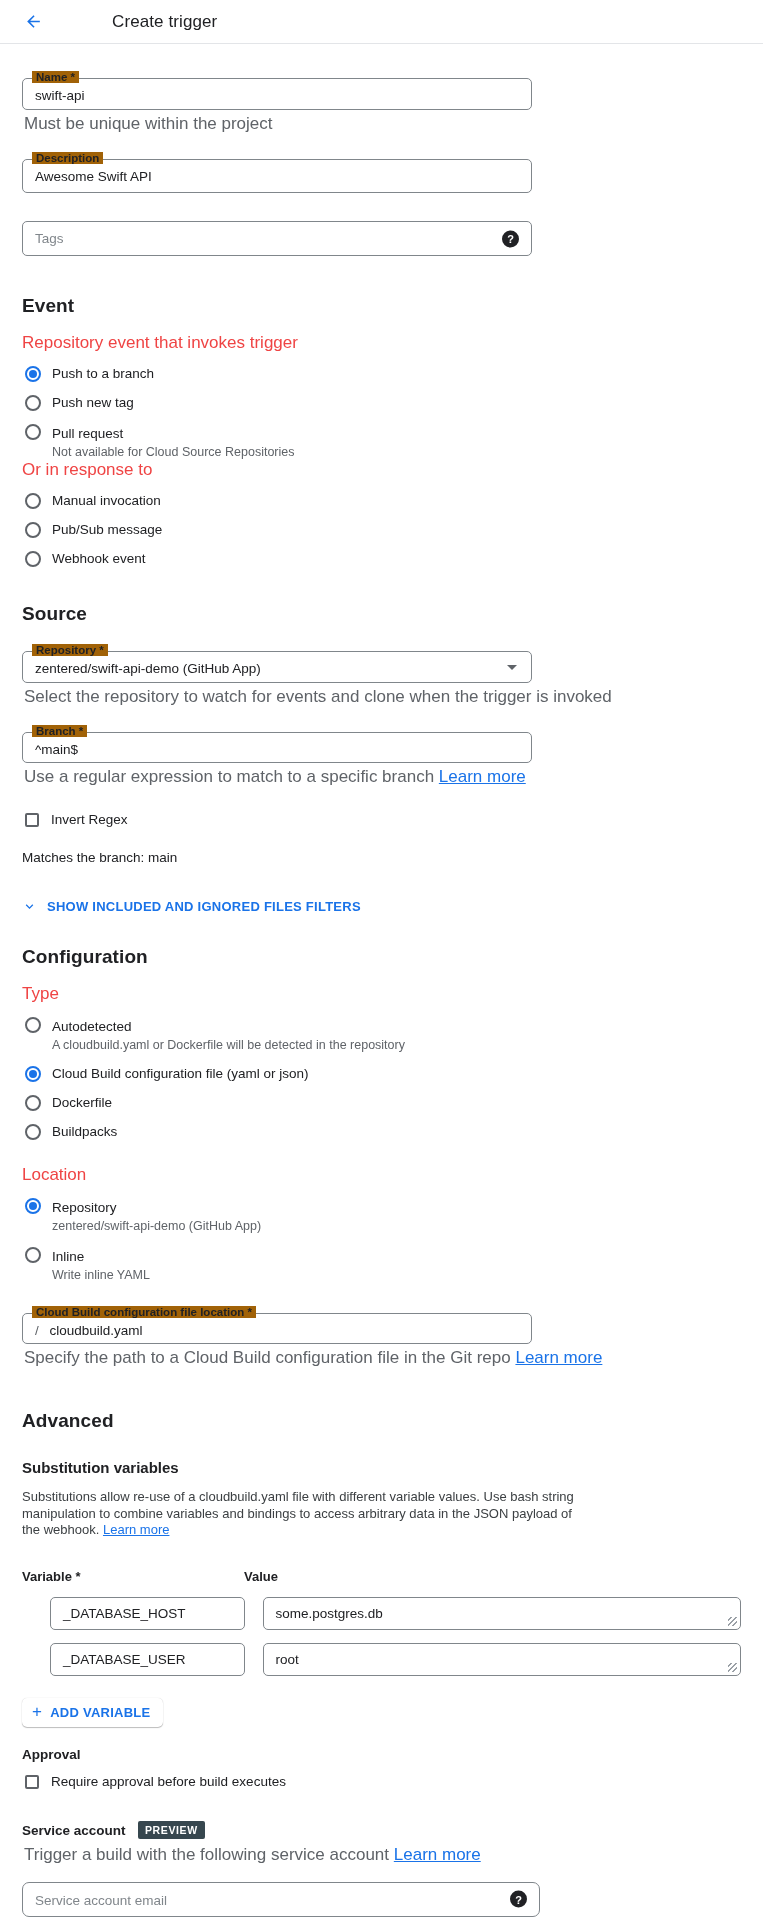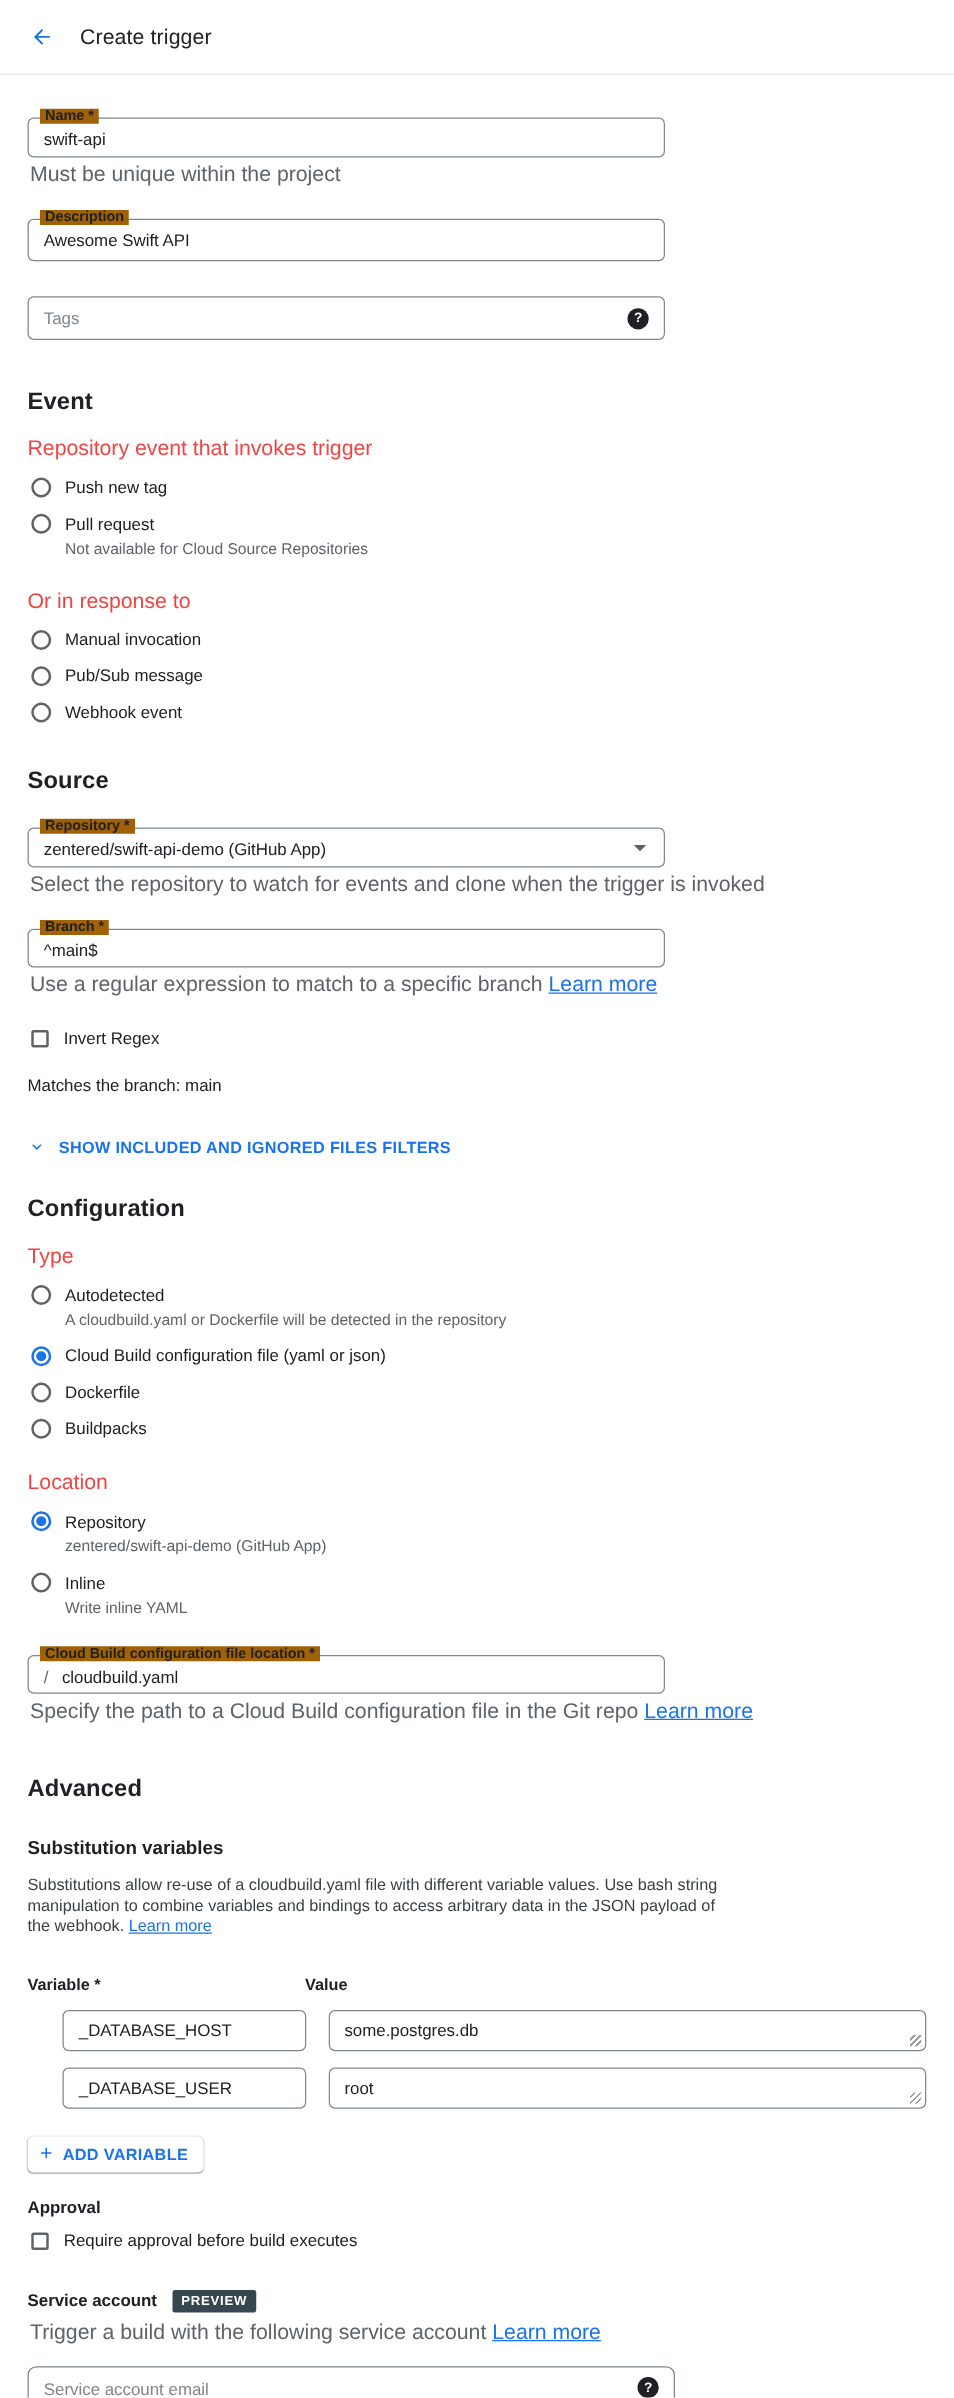--- a/index.html
+++ b/index.html
@@ -4,22 +4,22 @@
 <style>
   * { margin:0; padding:0; box-sizing:border-box; }
   html,body { background:#fff; }
   body {
     width:763px; height:1918px; position:relative;
     font-family:"Liberation Sans", sans-serif;
     color:#202124; overflow:hidden;
   }
   
   .app-header {
-    height:60px; display:flex; align-items:center;
-    border-bottom:1px solid #e3e5e8; padding:0 20px;
+    height:44px; display:flex; align-items:center;
+    border-bottom:1px solid #e3e5e8; padding:0 20px;gap:48px;
   }
   .back-btn { width:26px; height:26px; display:flex; align-items:center; justify-content:center; cursor:pointer; }
   .page-title { font-size:17px; font-weight:500; margin-left:18px; letter-spacing:.1px; }
 
   .content { padding:0 22px; }
 
   
   .field { position:relative; width:510px; border:1px solid #80868b; border-radius:5px; background:#fff; }
   .field .flabel {
     position:absolute; top:-8px; left:9px; background:#a16207; padding:0 4px;
@@ -134,32 +134,36 @@
     <div class="help-circle">
         <span>?</span>
       </div>
   </div>
 
   
   <div class="section-h" style="margin-top:39px;">Event</div>
   <div class="grey-label" style="margin-top:16px;">Repository event that invokes trigger</div>
 
   <div class="radio-row">
+    <span class="radio selected"></span>
+    <span class="radio-label">Push to a branch</span>
+  </div>
+  <div class="radio-row">
     <span class="radio"></span>
     <span class="radio-label">Push new tag</span>
   </div>
   <div class="radio-row">
     <span class="radio"></span>
     <span>
       <span class="radio-label">Pull request</span>
       <div class="radio-sub">Not available for Cloud Source Repositories</div>
     </span>
   </div>
 
-  <div class="grey-label" style="margin-top:24px;">Or in response to</div>
+  <div class="grey-label" style="">Or in response to</div>
   <div class="radio-row">
     <span class="radio"></span>
     <span class="radio-label">Manual invocation</span>
   </div>
   <div class="radio-row">
     <span class="radio"></span>
     <span class="radio-label">Pub/Sub message</span>
   </div>
   <div class="radio-row">
     <span class="radio"></span>

